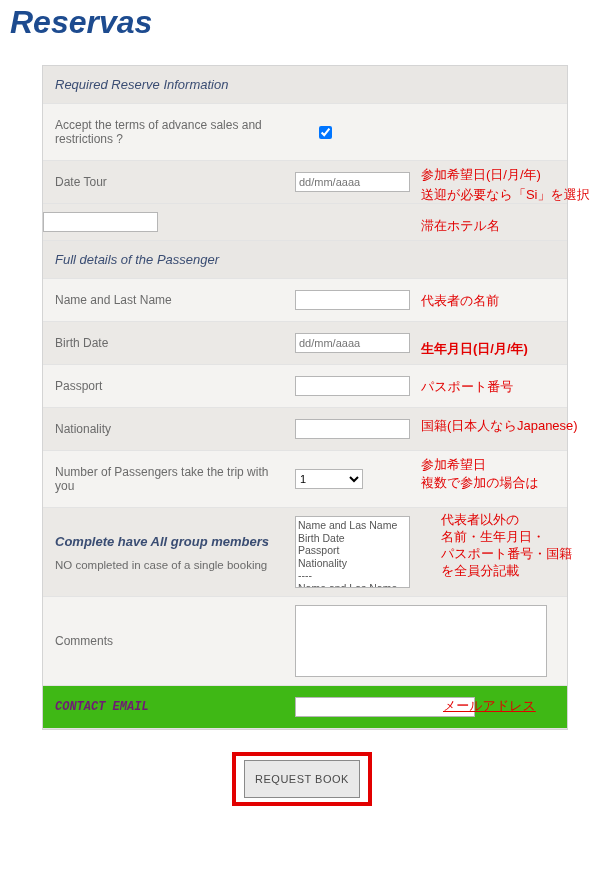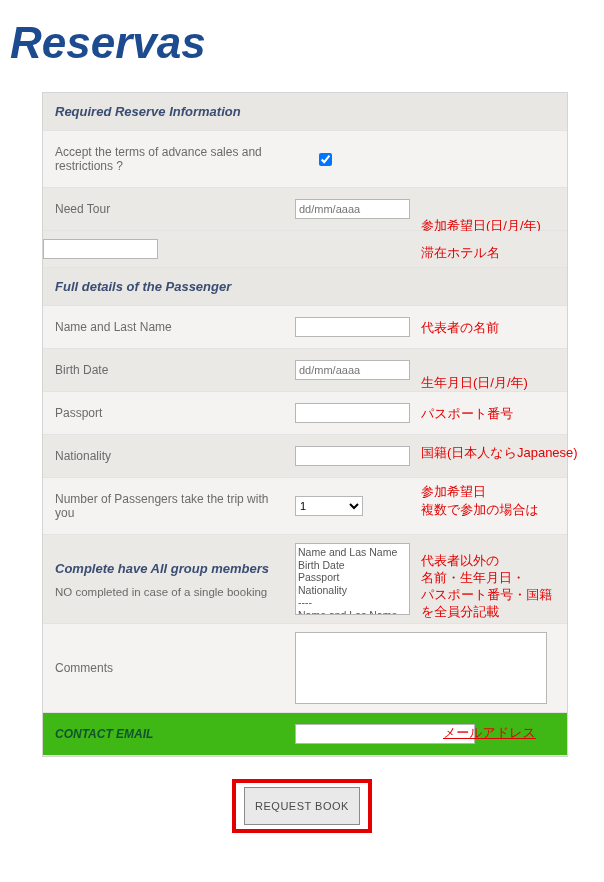--- a/index.html
+++ b/index.html
@@ -3,39 +3,39 @@
 <meta charset="utf-8">
 <style>
   * { box-sizing: border-box; margin: 0; padding: 0; }
   body {
     font-family: Arial, Helvetica, sans-serif;
     background: #fff;
     width: 604px;
   }
   .page-title {
     color: #1d4b8f;
-    font-size: 44px;
+    font-size: 32px;
     font-weight: bold;
     font-style: italic;
-    padding: 18px 10px 24px 10px;
+    padding: 4px 10px 24px 10px;
   }
   .form-wrap {
     margin: 0 36px 10px 42px;
     border: 1px solid #d4d4d4;
   }
   .row {
     display: flex;
     align-items: center;
     border-bottom: 1px solid #e3e3e3;
     position: relative;
   }
   .row.header {
     background: #e9e7e4;
     color: #3a4d73;
-    font-weight: bold;
+    font-weight: normal;
     font-style: italic;
     font-size: 13px;
     padding: 11px 12px;
   }
   .row.normal { background: #f4f3f1; }
   .row.alt { background: #ebe9e6; }
   .label {
     flex: 0 0 252px;
     padding: 14px 10px 14px 12px;
     font-size: 12px;
@@ -107,24 +107,25 @@
     font-weight: bold;
     font-style: italic;
     font-size: 13px;
   }
   .row.comments .label { padding-top: 34px; padding-bottom: 34px; }
   .row.comments textarea { height: 72px; width: 252px; }
   .row.email {
     background: #3fb815;
   }
   .row.email .label {
-    color: #14532d;
+    color: #701a75;
     font-weight: bold;
     font-style: italic;
     font-size: 12px;
+    font-family: Liberation Mono, monospace;
   }
   .row.email input[type=text]{ width: 180px; }
   .submit-wrap {
     text-align: center;
     padding: 12px 0 14px 0;
   }
   .submit-frame {
     display: inline-block;
     border: 4px solid #e20000;
     padding: 4px 8px;
@@ -151,25 +152,26 @@
   <div class="row header">Required Reserve Information</div>
 
   <div class="row normal">
     <div class="label">Accept the terms of advance sales and restrictions ?</div>
     <div class="field">
       <input type="checkbox" class="chk" checked="" style="">
     </div>
   </div>
 
   <div class="row alt">
-    <div class="label">Need Tour</div>
+    <div class="label">Date Tour</div>
     <div class="field">
       <input type="text" placeholder="dd/mm/aaaa" style="">
     </div>
-    <div class="annot" style="top:6px;margin-top:24px;">参加希望日(日/月/年)</div>
+    <div class="annot" style="top:6px;">参加希望日(日/月/年)</div>
+    <div class="annot" style="top:26px;">送迎が必要なら「Si」を選択</div>
   </div>
 
 
   <div class="row alt">
     <div class="field">
       <input type="text" style="">
     </div>
     <div class="annot" style="top:14px;">滞在ホテル名</div>
   </div>
 
@@ -181,21 +183,21 @@
       <input type="text" style="">
     </div>
     <div class="annot" style="top:14px;">代表者の名前</div>
   </div>
 
   <div class="row alt">
     <div class="label">Birth Date</div>
     <div class="field">
       <input type="text" placeholder="dd/mm/aaaa" style="">
     </div>
-    <div class="annot" style="top:26px;">生年月日(日/月/年)</div>
+    <div class="annot" style="top:19px;font-weight:bold;">生年月日(日/月/年)</div>
   </div>
 
   <div class="row normal">
     <div class="label">Passport</div>
     <div class="field">
       <input type="text" style="">
     </div>
     <div class="annot" style="top:14px;">パスポート番号</div>
   </div>
 
@@ -224,21 +226,21 @@
       <span class="group-sub">NO completed in case of a single booking</span>
     </div>
     <div class="field">
       <textarea style="">Name and Las Name
 Birth Date
 Passport
 Nationality
 ----
 Name and Las Name</textarea>
     </div>
-    <div class="annot" style="top:18px; white-space:pre;">代表者以外の
+    <div class="annot" style="top:4px; white-space:pre;margin-left:20px;">代表者以外の
 名前・生年月日・
 パスポート番号・国籍
 を全員分記載</div>
   </div>
 
   <div class="row normal comments">
     <div class="label">Comments</div>
     <div class="field">
       <textarea style=""></textarea>
     </div>

